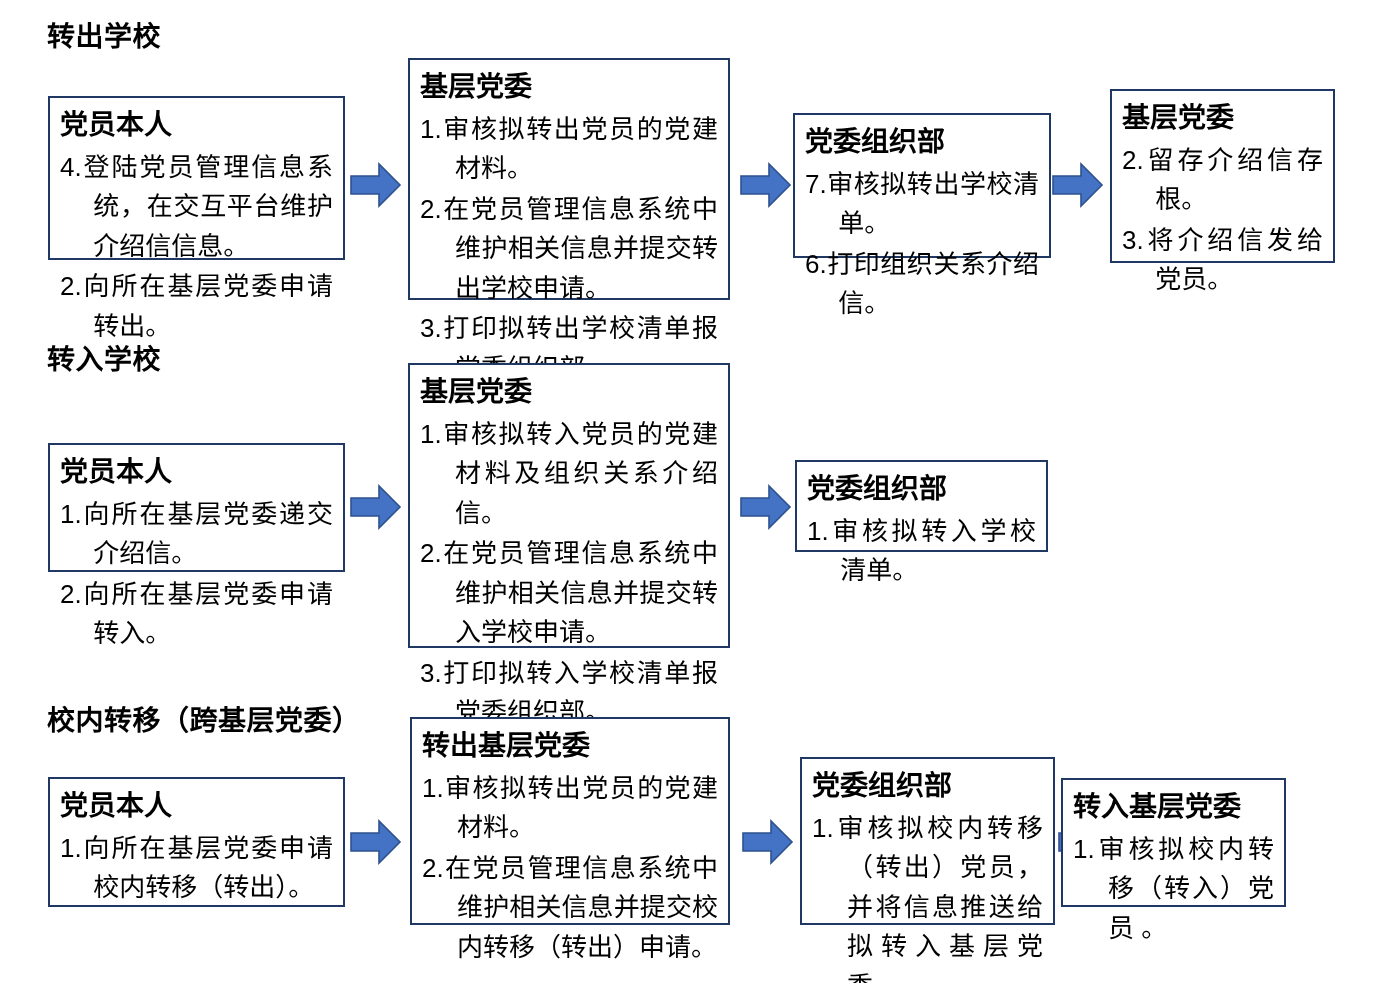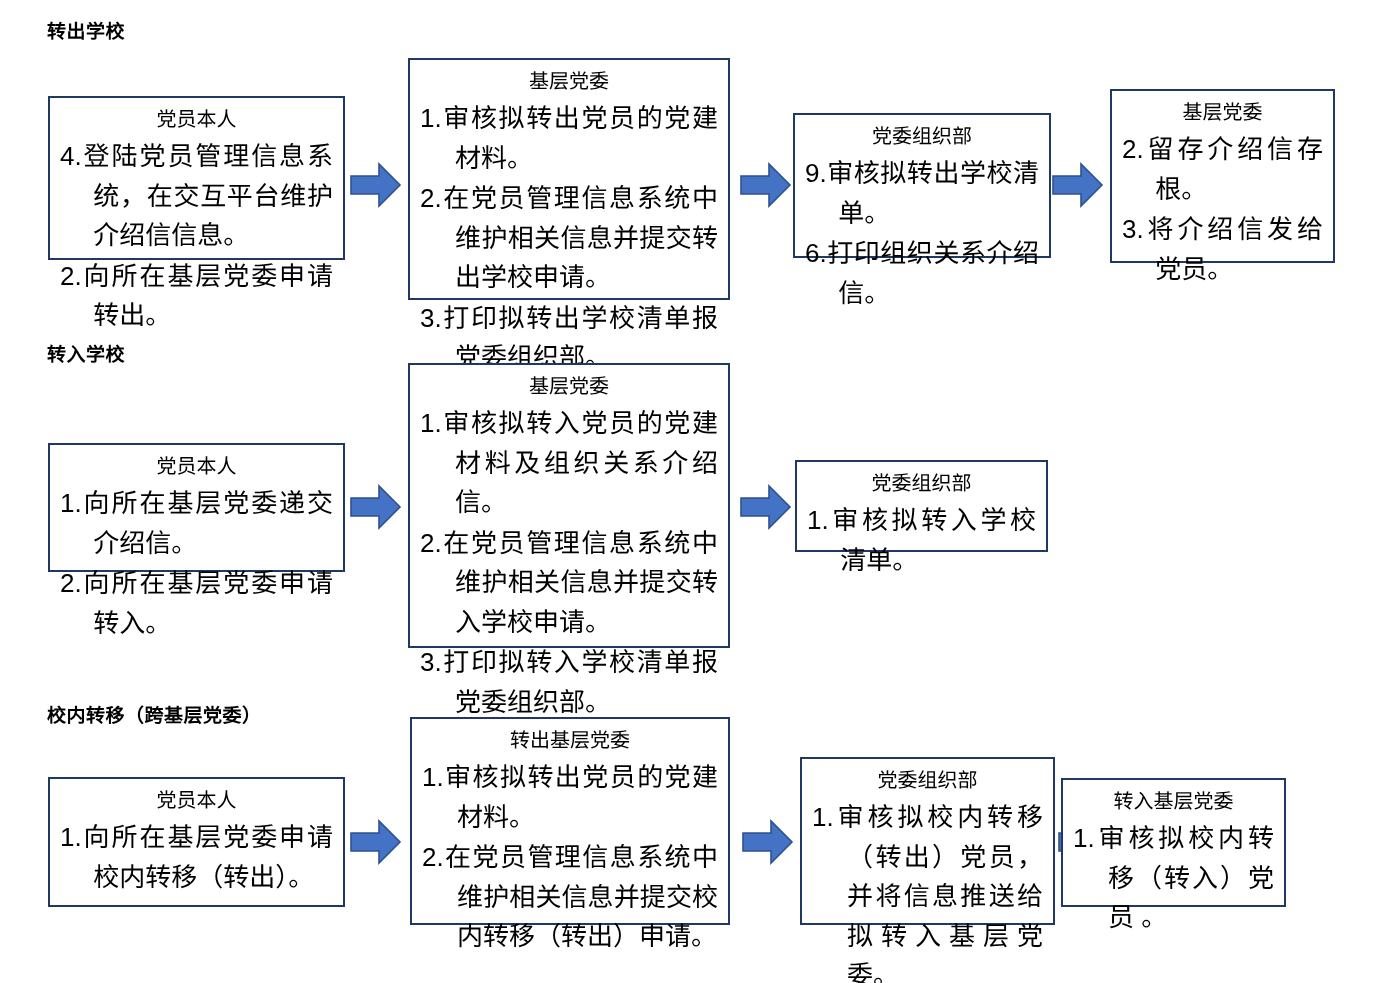--- a/index.html
+++ b/index.html
@@ -18,43 +18,42 @@
   }
   #canvas {
     position: relative;
     width: 1380px;
     height: 983px;
   }
 
   
   .section-title {
     position: absolute;
-    font-size: 19px;
+    font-size: 28px;
     font-weight: bold;
     letter-spacing: 0.5px;
     color: #000;
     white-space: nowrap;
     line-height: 1.1;
   }
 
   
   .box {
     position: absolute;
     box-sizing: border-box;
     border: 2px solid #1F3864;
     background: #ffffff;
     padding: 8px 10px 6px 10px;
   }
   .box-title {
-    font-size: 20px;
-    font-weight: normal;
+    font-size: 28px;
+    font-weight: bold;
     line-height: 1.35;
     margin: 0 0 4px 0;
     color: #000;
-    text-align: center;
   }
   .box-list {
     margin: 0;
     padding: 0;
     list-style: none;
   }
   .box-list li {
     font-size: 26px;
     line-height: 1.52;
     color: #000;
@@ -111,21 +110,21 @@
 
   <div class="arrow" style="left:740px; top:162px;">
     <svg width="52" height="46" viewBox="0 0 52 46">
       <polygon points="1,14 29,14 29,2 50,23 29,44 29,32 1,32" fill="#4472C4" stroke="#2E528F" stroke-width="1.6"></polygon>
     </svg>
   </div>
 
   <div class="box" style="left:793px; top:113px; width:258px; height:145px;">
     <div class="box-title">党委组织部</div>
     <ul class="box-list">
-      <li>9.审核拟转出学校清单。</li>
+      <li>7.审核拟转出学校清单。</li>
       <li>6.打印组织关系介绍信。</li>
     </ul>
   </div>
 
   <div class="arrow" style="left:1052px; top:162px;">
     <svg width="52" height="46" viewBox="0 0 52 46">
       <polygon points="1,14 29,14 29,2 50,23 29,44 29,32 1,32" fill="#4472C4" stroke="#2E528F" stroke-width="1.6"></polygon>
     </svg>
   </div>
 

